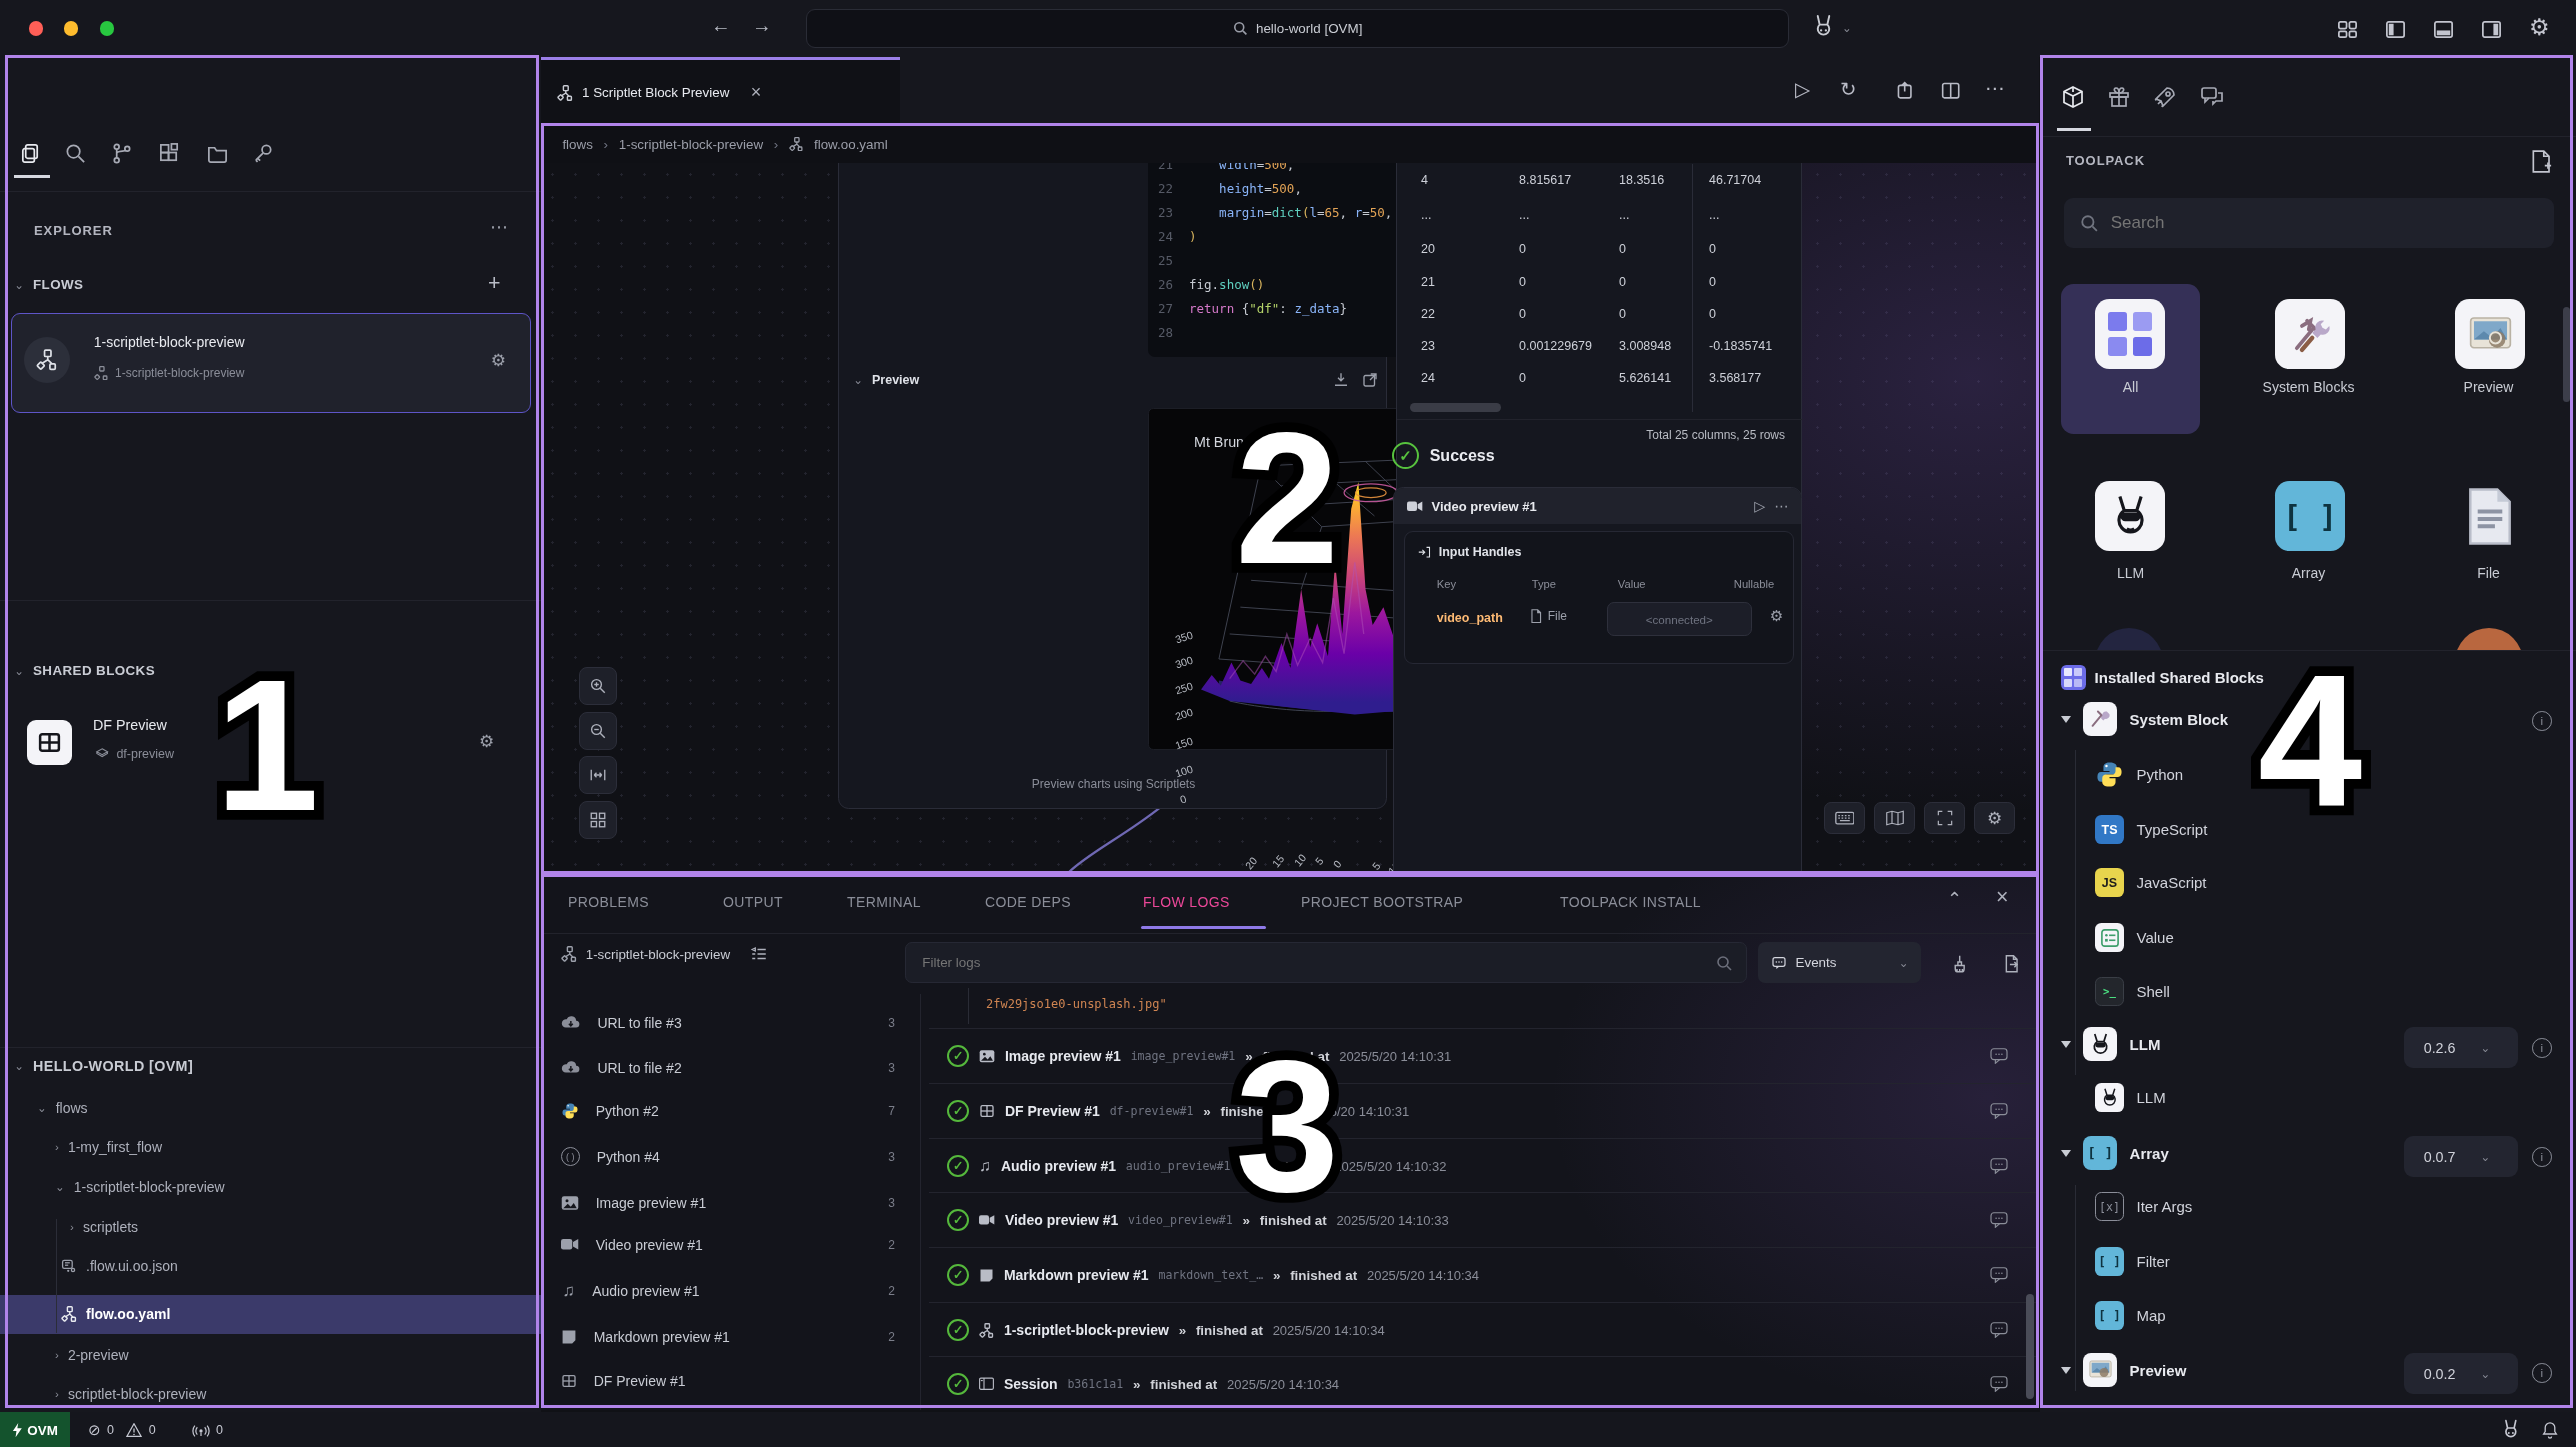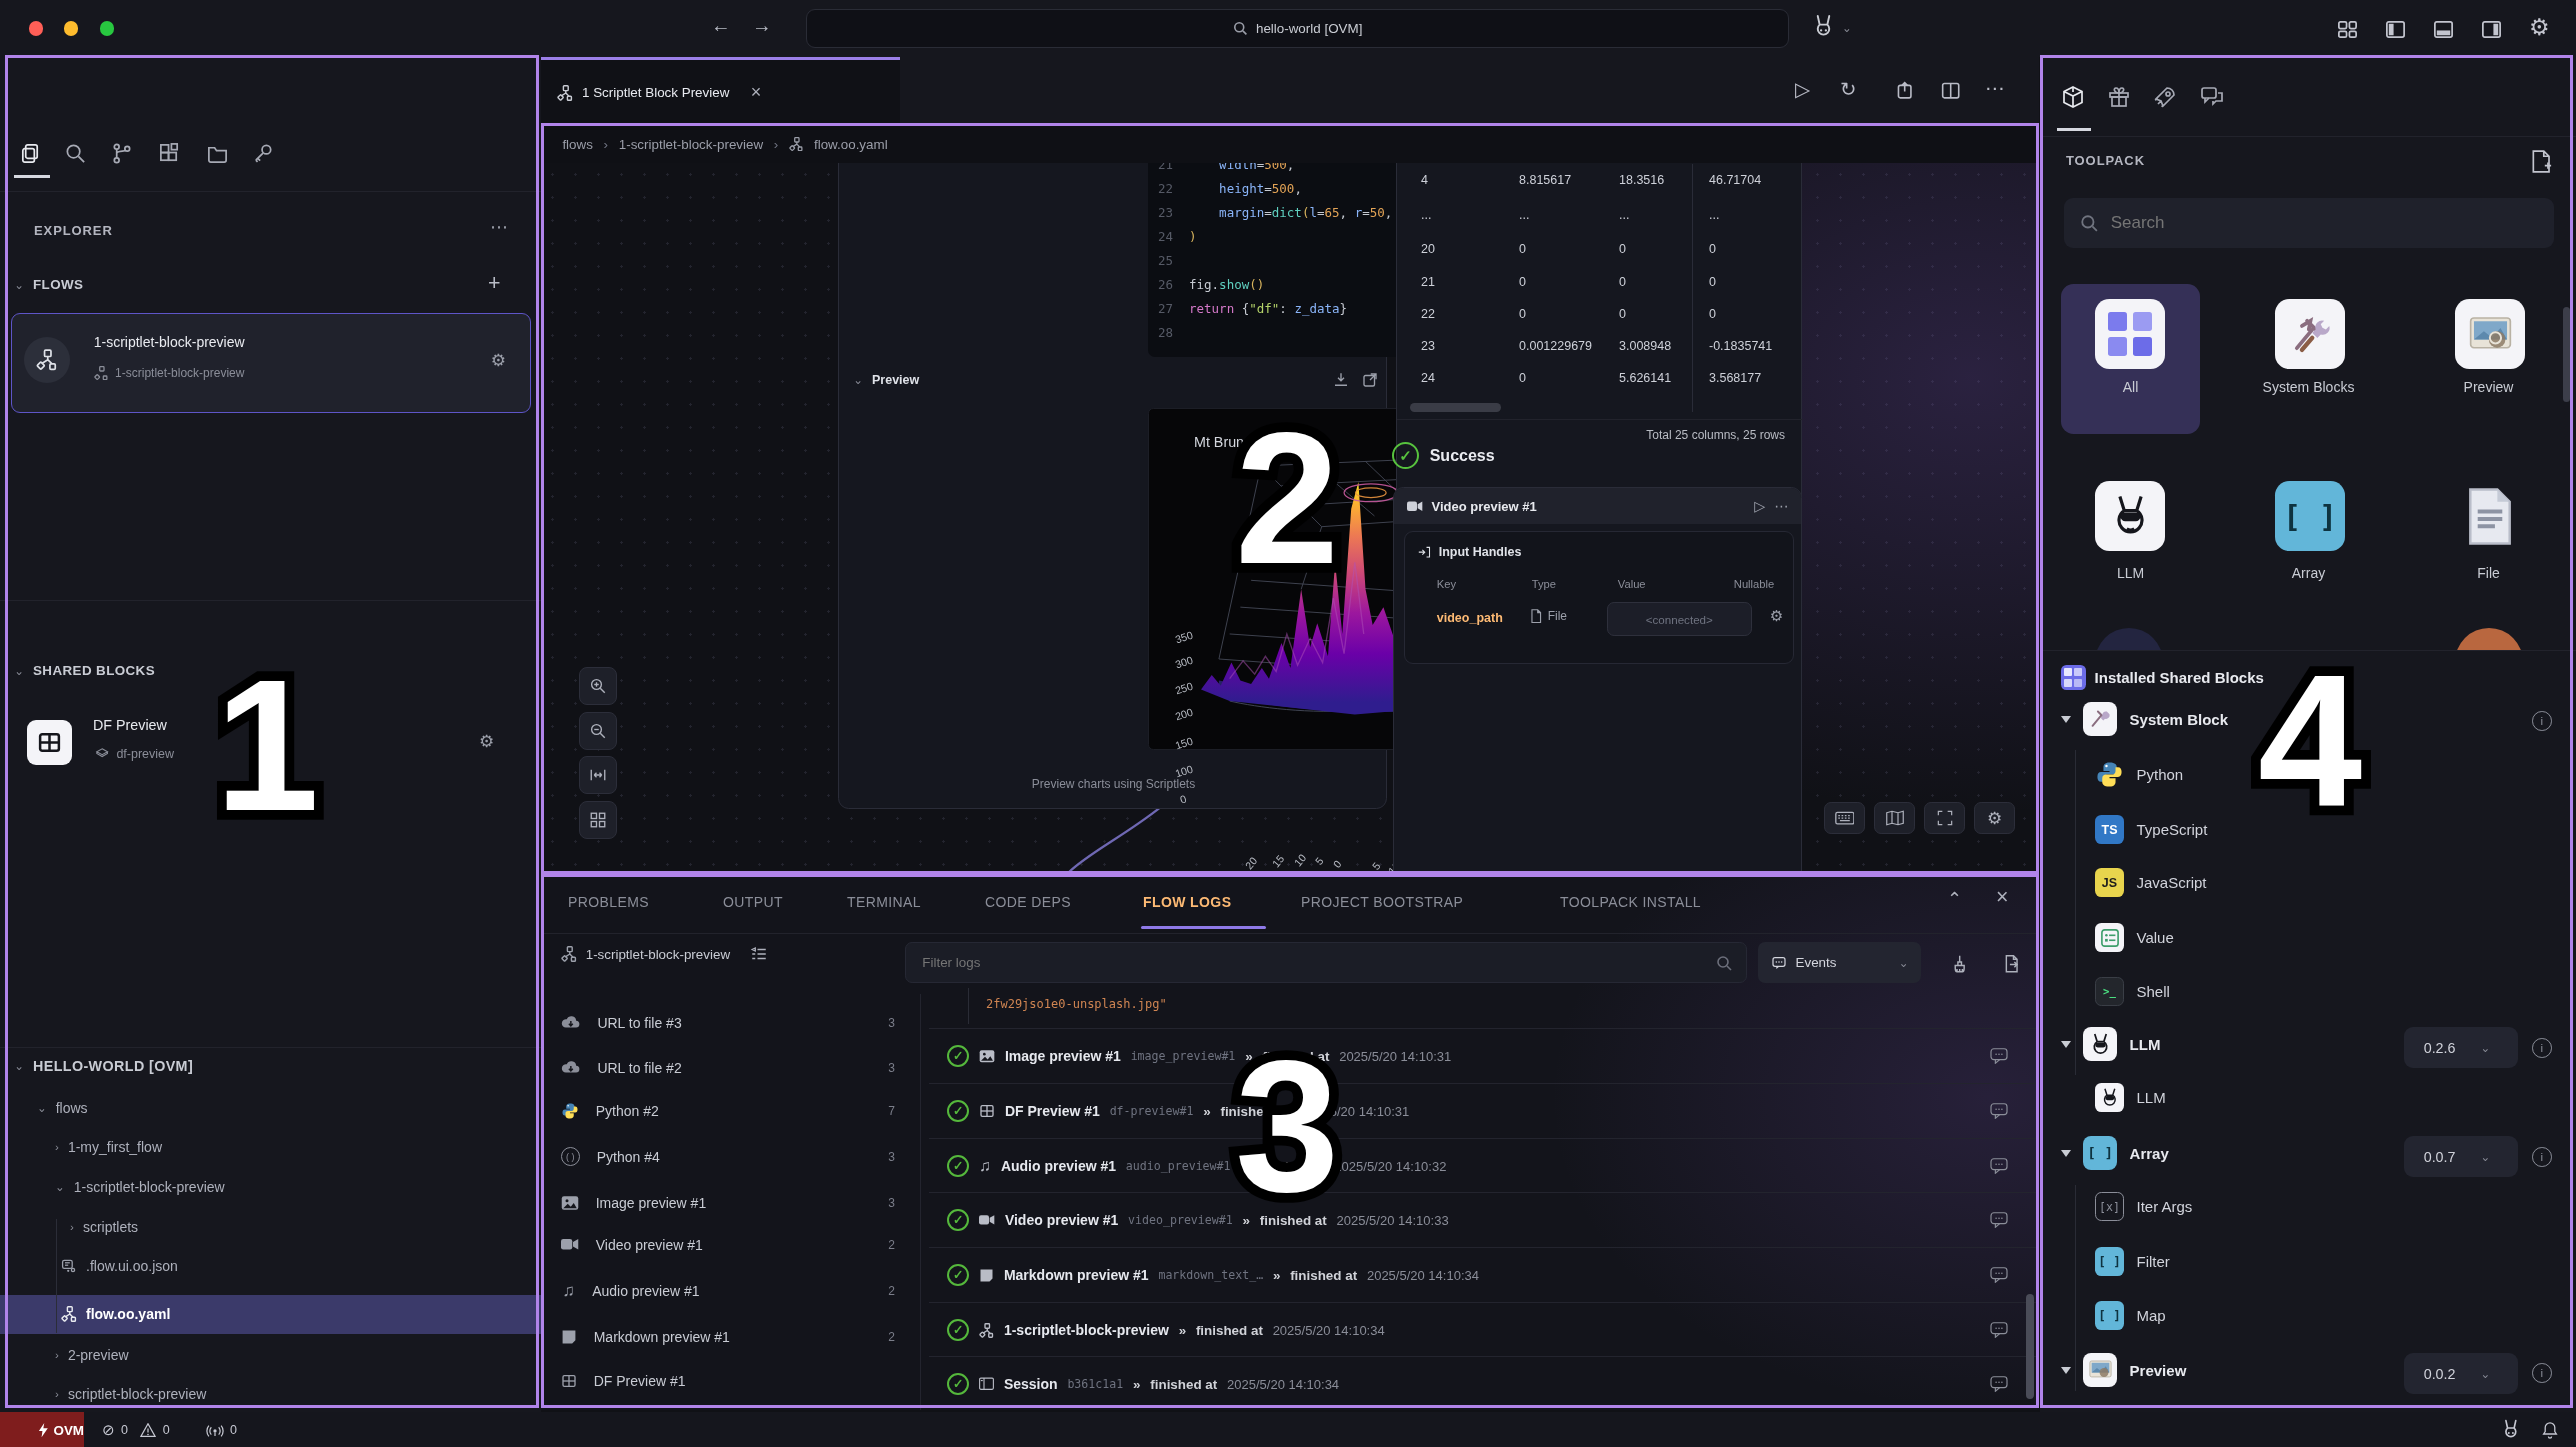--- a/index.html
+++ b/index.html
@@ -520,21 +520,21 @@
       </div>
     <div class="a cbtn" style="left:1433px;top:639px;font-size:17px">⚙</div>
   </div>
 
   <div class="a" id="panel">
     <div class="a tint"></div>
     <span class="ptab" style="left:27px">PROBLEMS</span>
     <span class="ptab" style="left:182px">OUTPUT</span>
     <span class="ptab" style="left:306px">TERMINAL</span>
     <span class="ptab" style="left:444px">CODE DEPS</span>
-    <span class="ptab" style="left:602px;color:#fdba74;font-weight:700">FLOW LOGS</span>
+    <span class="ptab" style="left:602px;color:#ec4899;font-weight:400">FLOW LOGS</span>
     <span class="ptab" style="left:760px">PROJECT BOOTSTRAP</span>
     <span class="ptab" style="left:1019px">TOOLPACK INSTALL</span>
     <div class="a" style="left:600px;top:52px;width:125px;height:2.7px;background:#8f7ae8;border-radius:1.8px"></div>
     <span class="a" style="left:1406px;top:14.3px;font-size:18px;color:#aeb1bc">⌃</span>
     <span class="a" style="left:1455px;top:10.7px;font-size:21.4px;color:#aeb1bc">×</span>
     <div class="a sep" style="left:0;top:59px;width:1498px"></div>
 
     <div class="a fx" style="left:19.7px;top:71px;gap:9px">
       <svg width="16" height="16" viewBox="0 0 20 20">
           <rect x="8" y="1" width="6" height="6" rx="1" fill="none" stroke="#9ca0ab" stroke-width="1.8"></rect>
@@ -992,21 +992,21 @@
     </div>
     <div class="pill" style="left:364px;top:1296px">
         <span>0.0.2</span>
         <span class="chev" style="margin-left:25px">⌄</span>
       </div>
     <div class="info" style="left:492px;top:1306px">i</div>
     <div class="a" style="left:523px;top:250px;width:7.1px;height:95px;border-radius:3.6px;background:#3c3e4a"></div>
   </div>
 
   <div class="a" id="statusbar">
-    <div style="width:84px;height:36px;background:#7f1d1d;display:flex;align-items:center;justify-content:flex-end;gap:4.5px">
+    <div style="width:70px;height:36px;background:#14532d;display:flex;align-items:center;justify-content:center;gap:4.5px">
       <svg width="10.7" height="14.3" viewBox="0 0 12 16">
           <path d="M7 0 L1 9 h4 L4 16 L11 6 H6 Z" fill="#fff"></path>
         </svg>
       <span style="font-weight:bold;color:#fff;font-size:13.4px">OVM</span>
     </div>
     <span style="margin-left:18px;font-size:15px;color:#c6c8d2">⊘</span>
     <span style="margin-left:6.3px">0</span>
     <svg style="margin-left:12.5px" width="16" height="14.3" viewBox="0 0 20 18">
         <path d="M10 1 L19 17 H1 Z" fill="none" stroke="#c6c8d2" stroke-width="1.6"></path>
         <line x1="10" y1="7" x2="10" y2="12" stroke="#c6c8d2" stroke-width="1.6"></line>

